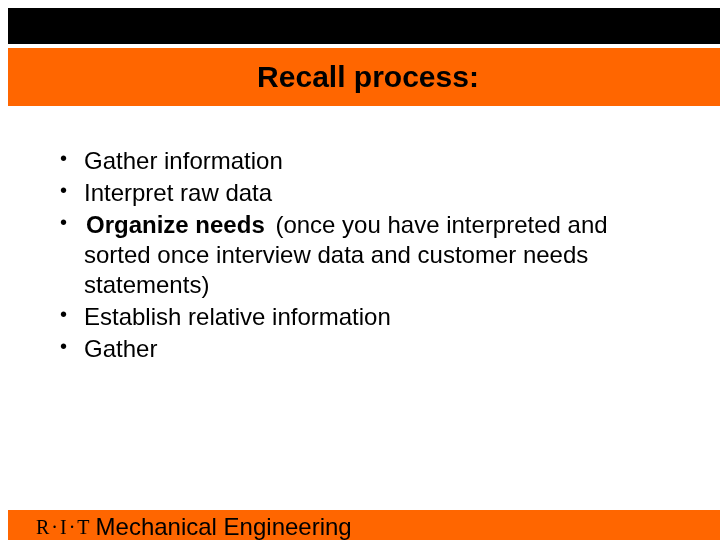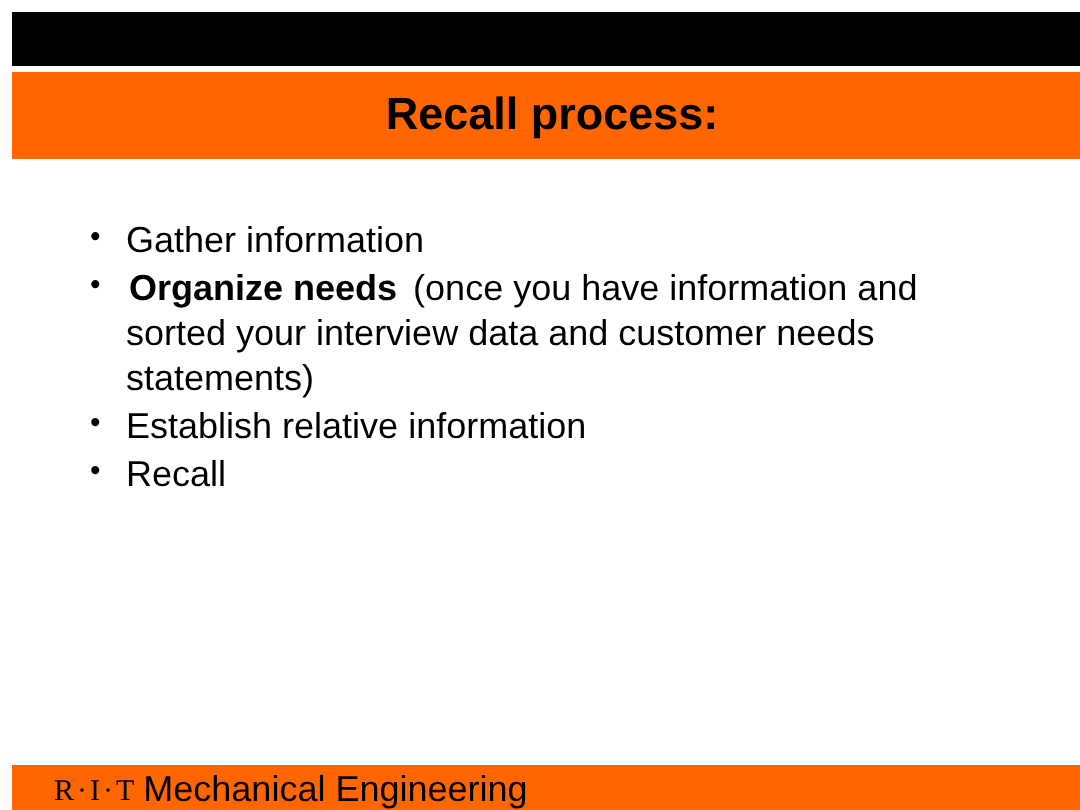--- a/index.html
+++ b/index.html
@@ -21,22 +21,23 @@
 <body>
 
 <div class="slide">
   <div class="top-bar"></div>
   <div class="title-bar">
     <h1>Recall process:</h1>
   </div>
   <div class="content">
     <ul class="bullets">
       <li>Gather information</li>
-      <li><span class="b3-bold">Organize needs</span><span> (once you have information and sorted your interview data and customer needs statements)</span></li>
+      <li>Interpret raw data</li>
+      <li><span class="b3-bold">Organize needs</span><span> (once you have interpreted and sorted once interview data and customer needs statements)</span></li>
       <li>Establish relative information</li>
-      <li>Recall</li>
+      <li>Gather</li>
     </ul>
   </div>
   <div class="footer">
     <div class="footer-left">R·I·T</div>
     <div class="footer-right">Mechanical Engineering</div>
   </div>
 </div>
 
 </body></html>

